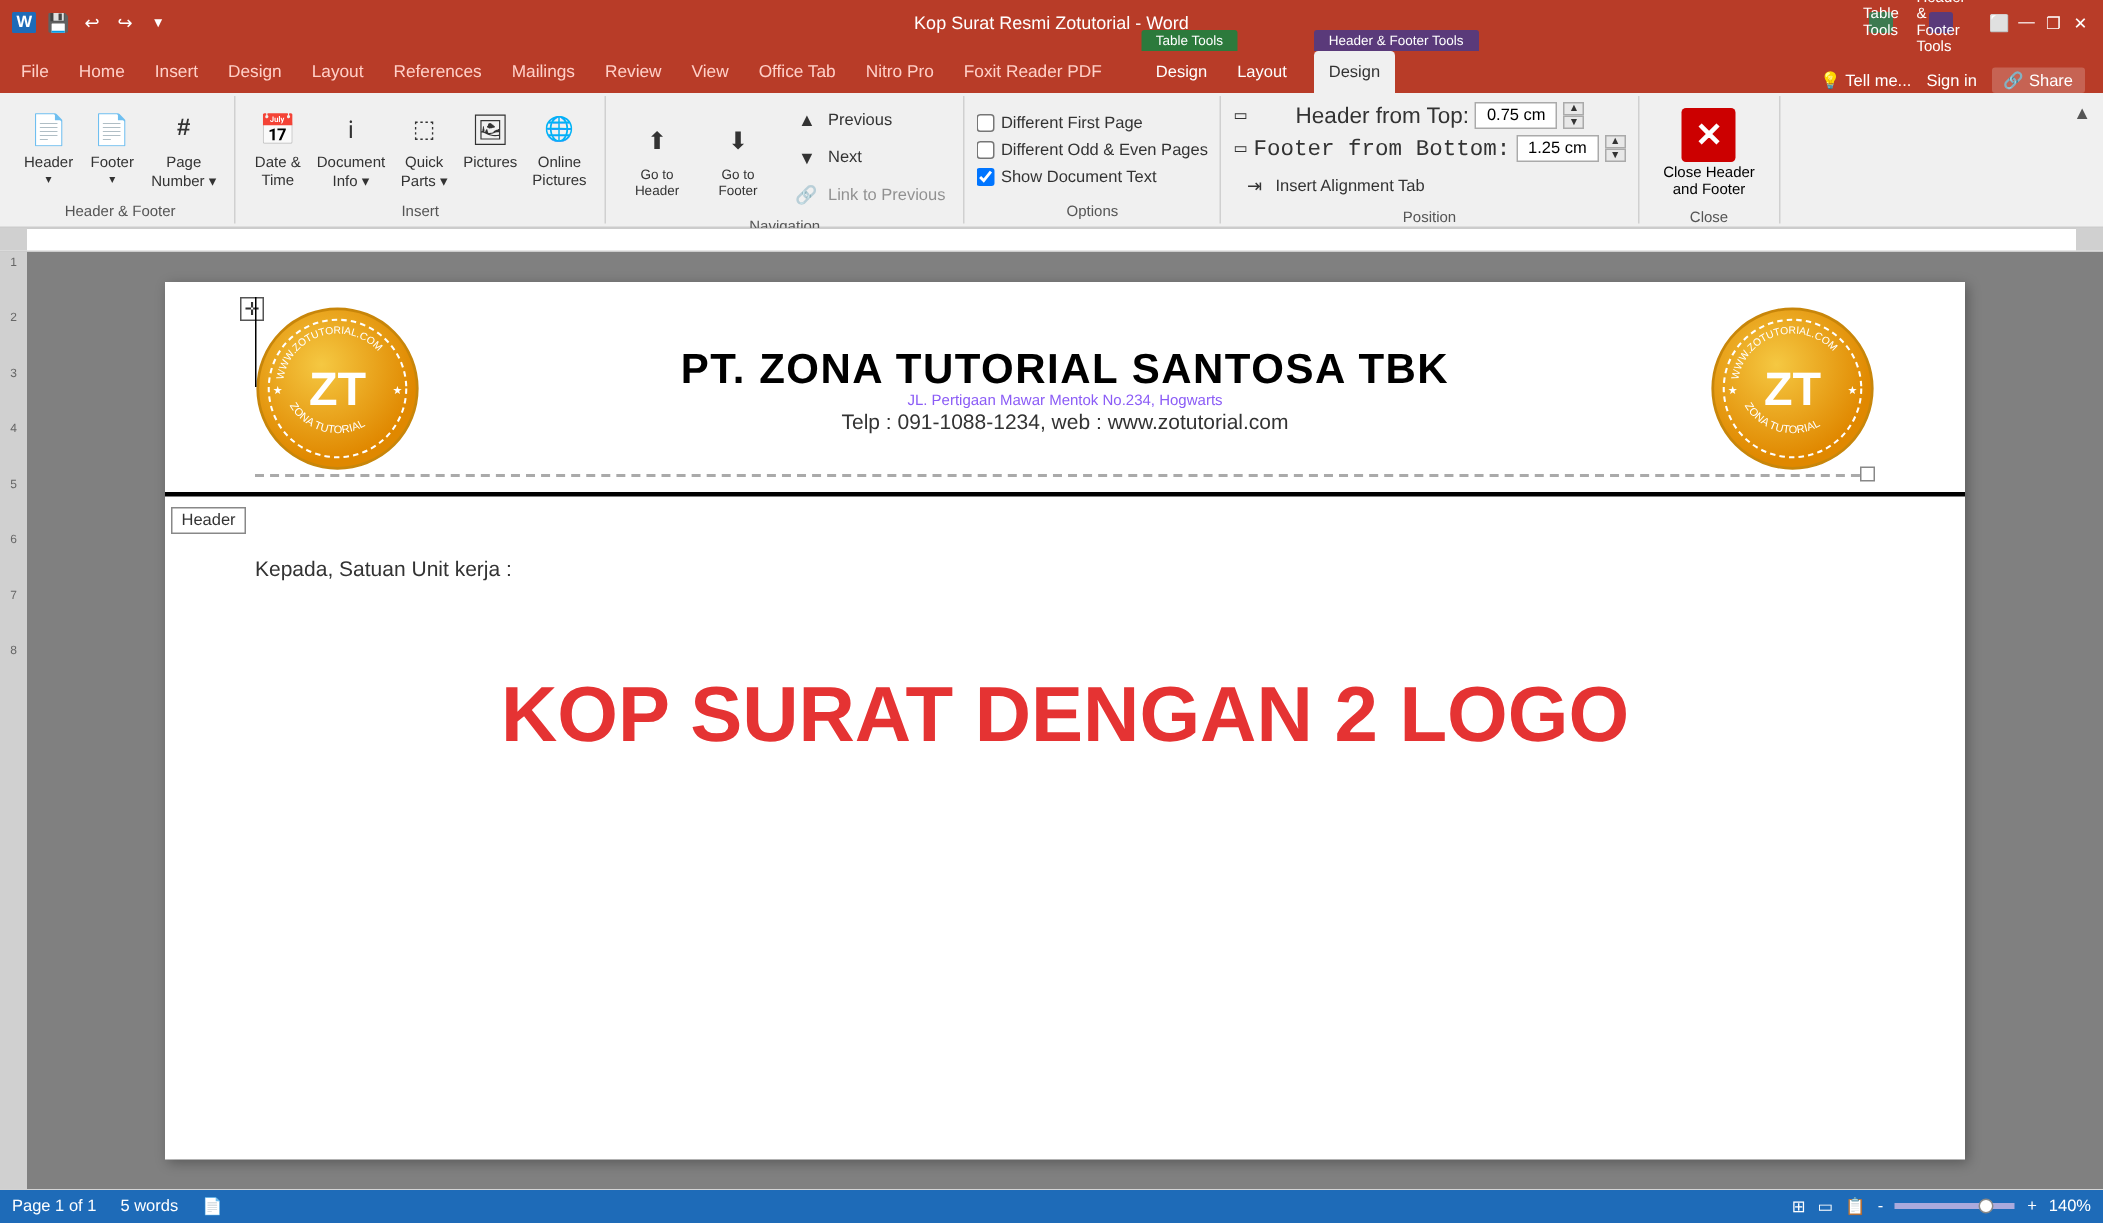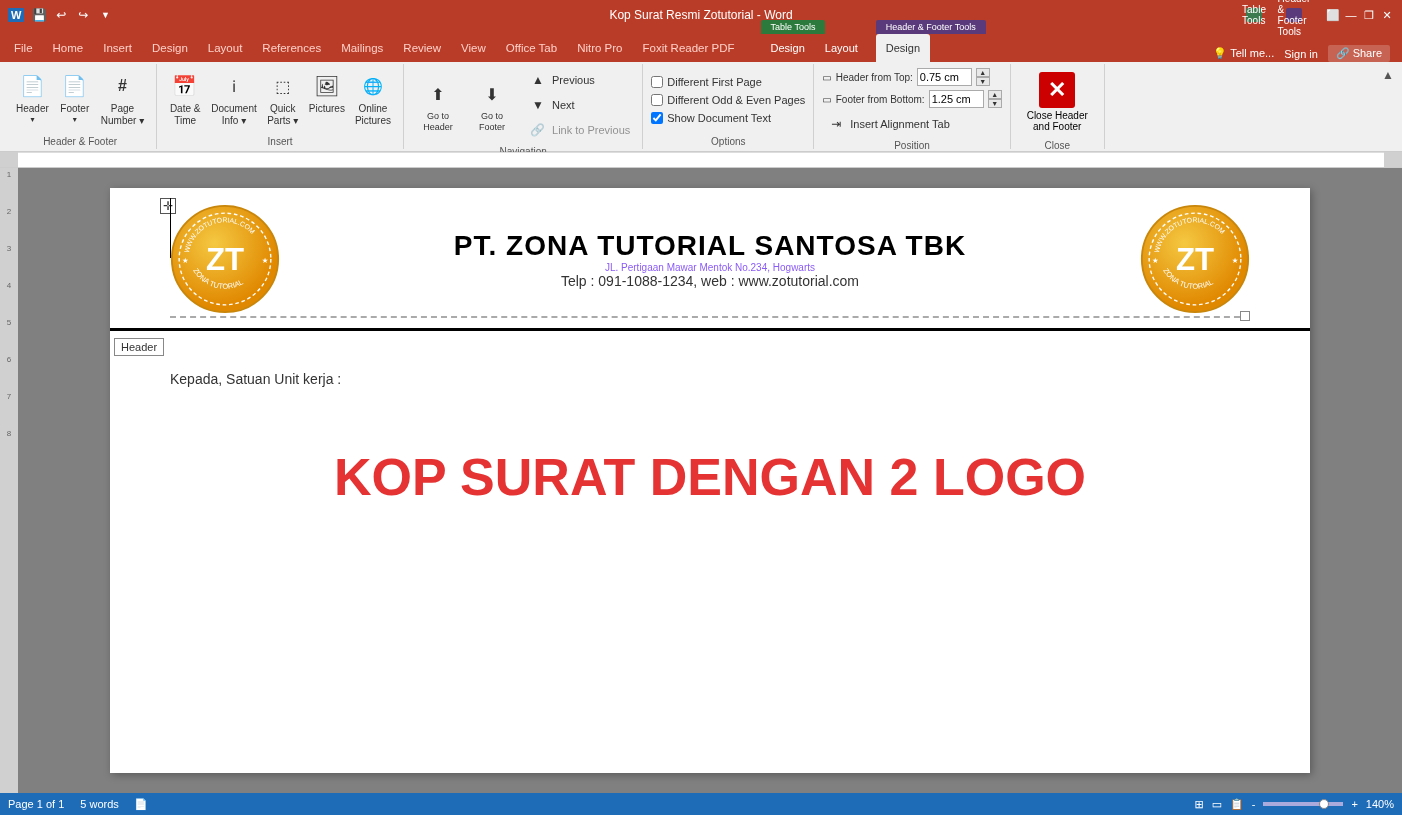--- a/index.html
+++ b/index.html
@@ -126,21 +126,21 @@
     }
     .ribbon-btn-small .ribbon-btn-icon { width: 20px; height: 20px; font-size: 14px; }
     .small-group { display: flex; flex-direction: column; gap: 1px; }
 
     
     .cb-row { display: flex; align-items: center; gap: 4px; font-size: 11px; color: #333; padding: 2px 0; }
     .cb-row input[type=checkbox] { width: 12px; height: 12px; }
 
     
     .pos-row { display: flex; align-items: center; gap: 4px; font-size: 11px; color: #333; }
-    .pos-input { width: 55px; height: 18px; font-size: 11px; border: 1px solid #aaa; text-align: left; padding: 0 2px; }
+    .pos-input { width: 55px; height: 18px; font-size: 11px; border: 1px solid #aaa; text-align: center; padding: 0 2px; }
     .spin-btns { display: flex; flex-direction: column; }
     .spin-btn { width: 14px; height: 9px; font-size: 7px; cursor: pointer; background: #e8e8e8; border: 1px solid #aaa; display: flex; align-items: center; justify-content: center; }
 
     
     .close-hf-btn {
       display: flex;
       flex-direction: column;
       align-items: center;
       justify-content: center;
       padding: 4px 8px;
@@ -512,30 +512,30 @@
         <label for="cb3">Show Document Text</label>
       </div>
     </div>
     <div class="ribbon-section-label">Options</div>
   </div>
 
   <div class="ribbon-section">
     <div class="ribbon-section-content" style="flex-direction:column; align-items:flex-start; justify-content:center; gap:4px;">
       <div class="pos-row">
         <span style="font-size:10px;">▭</span>
-        <span style="font-size:10px;">Header from Top:</span>
+        <span style="font-size:15px;margin-left:28px;">Header from Top:</span>
         <input class="pos-input" value="0.75 cm" style="">
         <div class="spin-btns">
           <div class="spin-btn">▲</div>
           <div class="spin-btn">▼</div>
         </div>
       </div>
       <div class="pos-row">
         <span style="font-size:10px;">▭</span>
-        <span style="font-size:10px;">Footer from Bottom:</span>
+        <span style="font-size:15px;font-family:Liberation Mono, monospace;">Footer from Bottom:</span>
         <input class="pos-input" value="1.25 cm" style="">
         <div class="spin-btns">
           <div class="spin-btn">▲</div>
           <div class="spin-btn">▼</div>
         </div>
       </div>
       <div class="ribbon-btn ribbon-btn-small">
         <div class="ribbon-btn-icon" style="font-size:12px;">⇥</div>
         <span>Insert Alignment Tab</span>
       </div>

